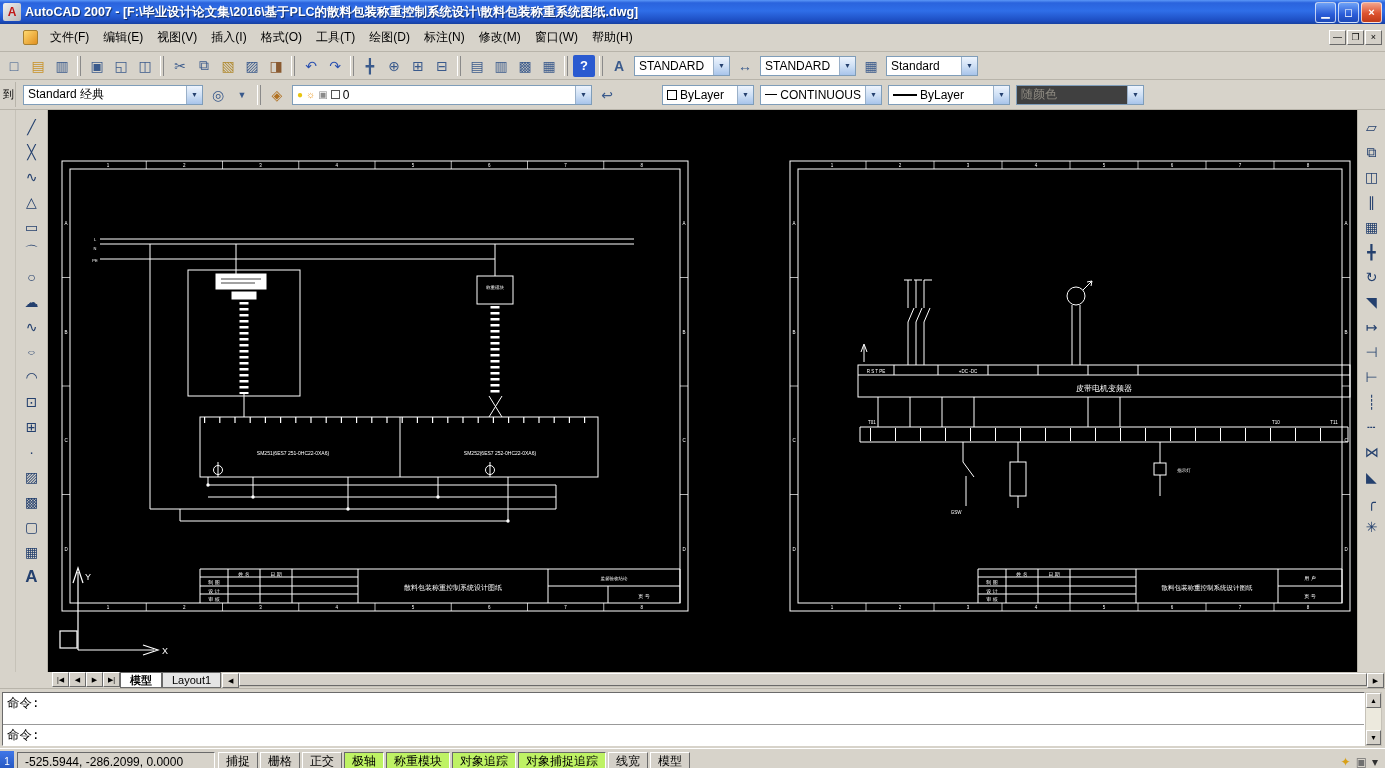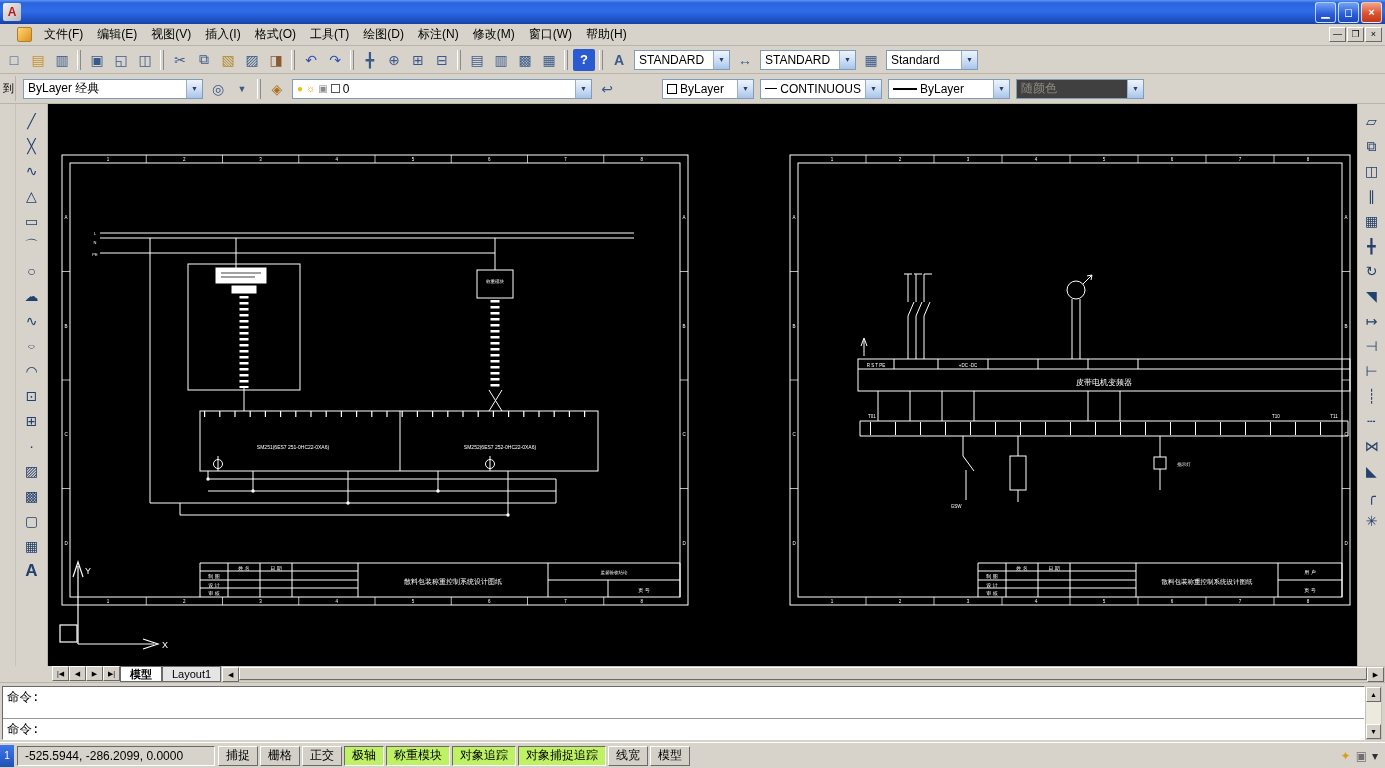--- a/index.html
+++ b/index.html
@@ -11,21 +11,21 @@
  background:linear-gradient(180deg,#5b97f7 0%,#2a63dd 12%,#2f6ee8 45%,#1c4cc0 88%,#16409f 100%)}
 .appicon{width:18px;height:18px;margin-right:4px;border-radius:2px;background:linear-gradient(135deg,#f0f0f0,#b8b8b8);
  color:#c01818;font-weight:bold;font-size:12px;display:flex;align-items:center;justify-content:center}
 .title{font-weight:bold;font-size:12.5px;text-shadow:1px 1px 1px rgba(0,0,0,.55);white-space:nowrap;overflow:hidden}
 .winbtns{margin-left:auto;display:flex;gap:2px}
 .wbtn{width:21px;height:21px;border:1px solid rgba(255,255,255,.7);border-radius:3px;display:flex;align-items:center;
  justify-content:center;color:#fff;font-size:11px;font-weight:bold;background:linear-gradient(180deg,#6fa3f7,#2a5cd8 60%,#1c48b8)}
 .wbtn.close{background:linear-gradient(180deg,#f2a48c,#dd5330 55%,#c03a18)}
 
 
-.menubar{height:22px;background:#d7d3ca;display:flex;align-items:center;border-bottom:1px solid #b8b4aa;padding-left:12px}
+.menubar{height:28px;background:#d7d3ca;display:flex;align-items:center;border-bottom:1px solid #b8b4aa;padding-left:18px}
 .docicon{width:15px;height:15px;margin:0 5px;border:1px solid #a88030;border-radius:2px;background:linear-gradient(135deg,#ffd870,#e09020)}
 .menuitem{padding:2px 7px;white-space:nowrap}
 .mdibtns{margin-left:auto;display:flex;gap:1px;margin-right:3px}
 .mdib{width:17px;height:15px;background:#d4d0c8;border:1px solid;border-color:#fff #6a6a6a #6a6a6a #fff;
  font-size:9px;line-height:12px;text-align:center}
 
 
 .toolbar{display:flex;align-items:center;background:#d7d3ca;border-bottom:1px solid #b8b4aa;padding:2px 2px}
 #tb1{height:28px}#tb2{height:30px}
 #tb1-icons{display:flex;align-items:center}
@@ -103,20 +103,21 @@
 .ic{font-size:12px}
 .ic-comm::before{content:"✦";color:#d8a018}
 .ic-lock::before{content:"▣";color:#707070}
 .ic-arrow::before{content:"▾";color:#303030}
 </style>
 </head>
 <body>
 
 <div class="titlebar">
   <div class="appicon">A</div>
+  <div class="title">AutoCAD 2007 - [F:\毕业设计论文集\2016\基于PLC的散料包装称重控制系统设计\散料包装称重系统图纸.dwg]</div>
   <div class="winbtns">
     <div class="wbtn">▁</div>
     <div class="wbtn">◻</div>
     <div class="wbtn close">×</div>
   </div>
 </div>
 
 <div class="menubar">
   <div class="docicon"></div>
   <span class="menuitem">文件(F)</span>
@@ -182,21 +183,21 @@
   <div class="tbtn icon-table"></div>
   <div class="combo" style="width:92px">
     <span class="cval">Standard</span>
     <span class="carrow">▼</span>
   </div>
 </div>
 
 <div class="toolbar" id="tb2">
   <span class="vstrip">到</span>
   <div class="combo" style="width:180px">
-    <span class="cval">ByLayer 经典</span>
+    <span class="cval">Standard 经典</span>
     <span class="carrow">▼</span>
   </div>
   <div class="tbtn icon-wsgear"></div>
   <div class="tbtn icon-wssave"></div>
   <span class="grip"></span>
   <div class="tbtn icon-layers"></div>
   <div class="combo" style="width:300px">
     <span class="cval">
       <span class="lic bulb">●</span>
       <span class="lic sun">☼</span>

